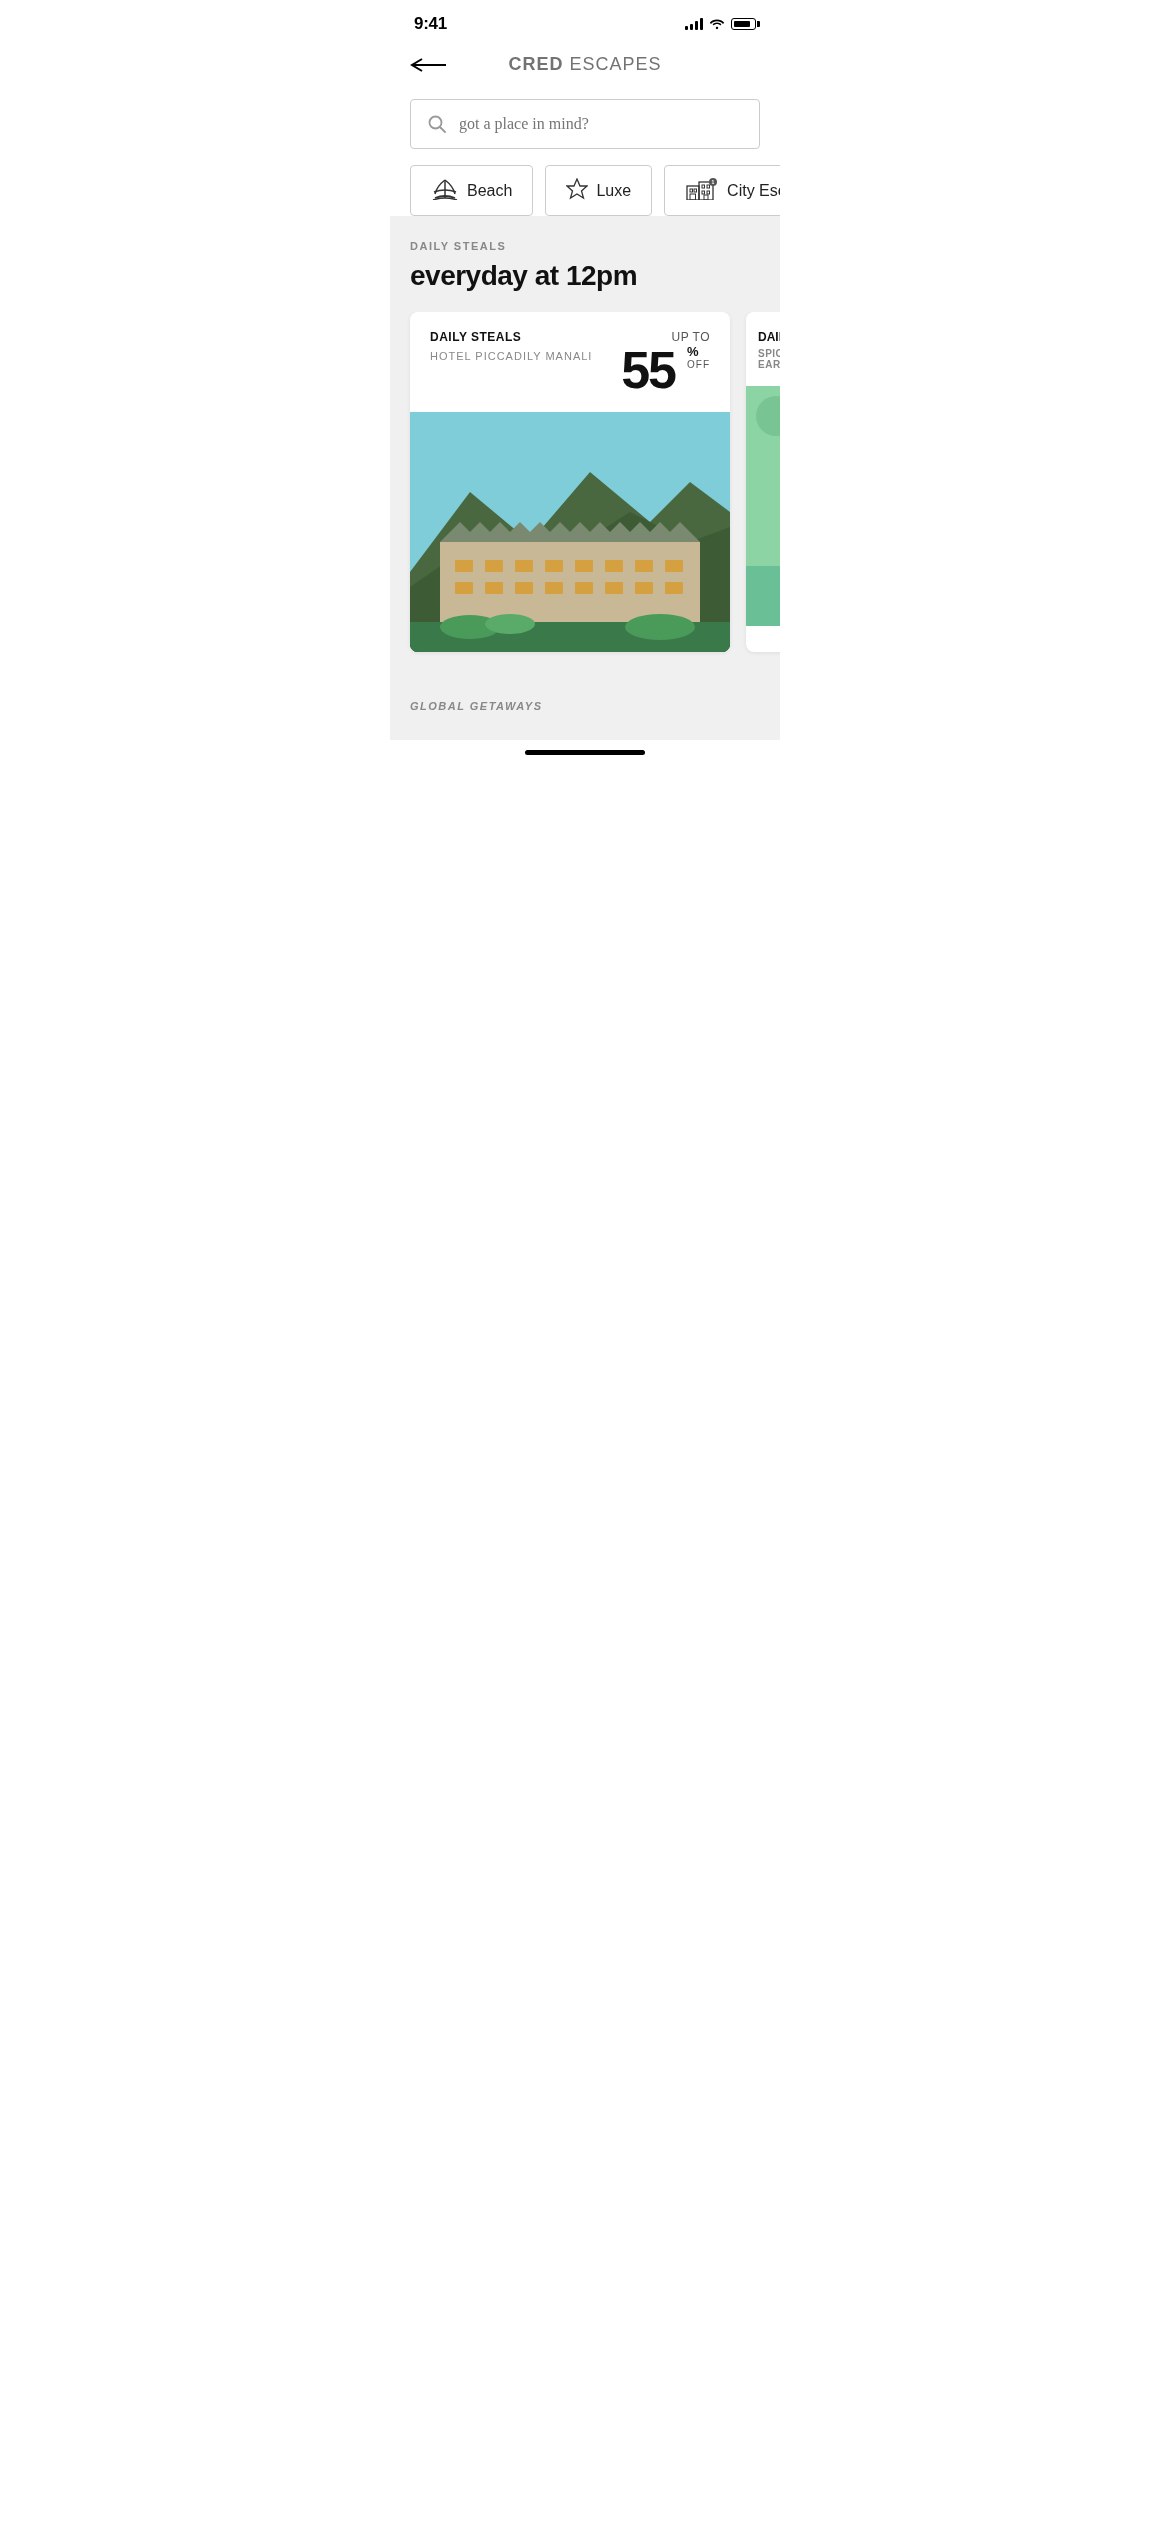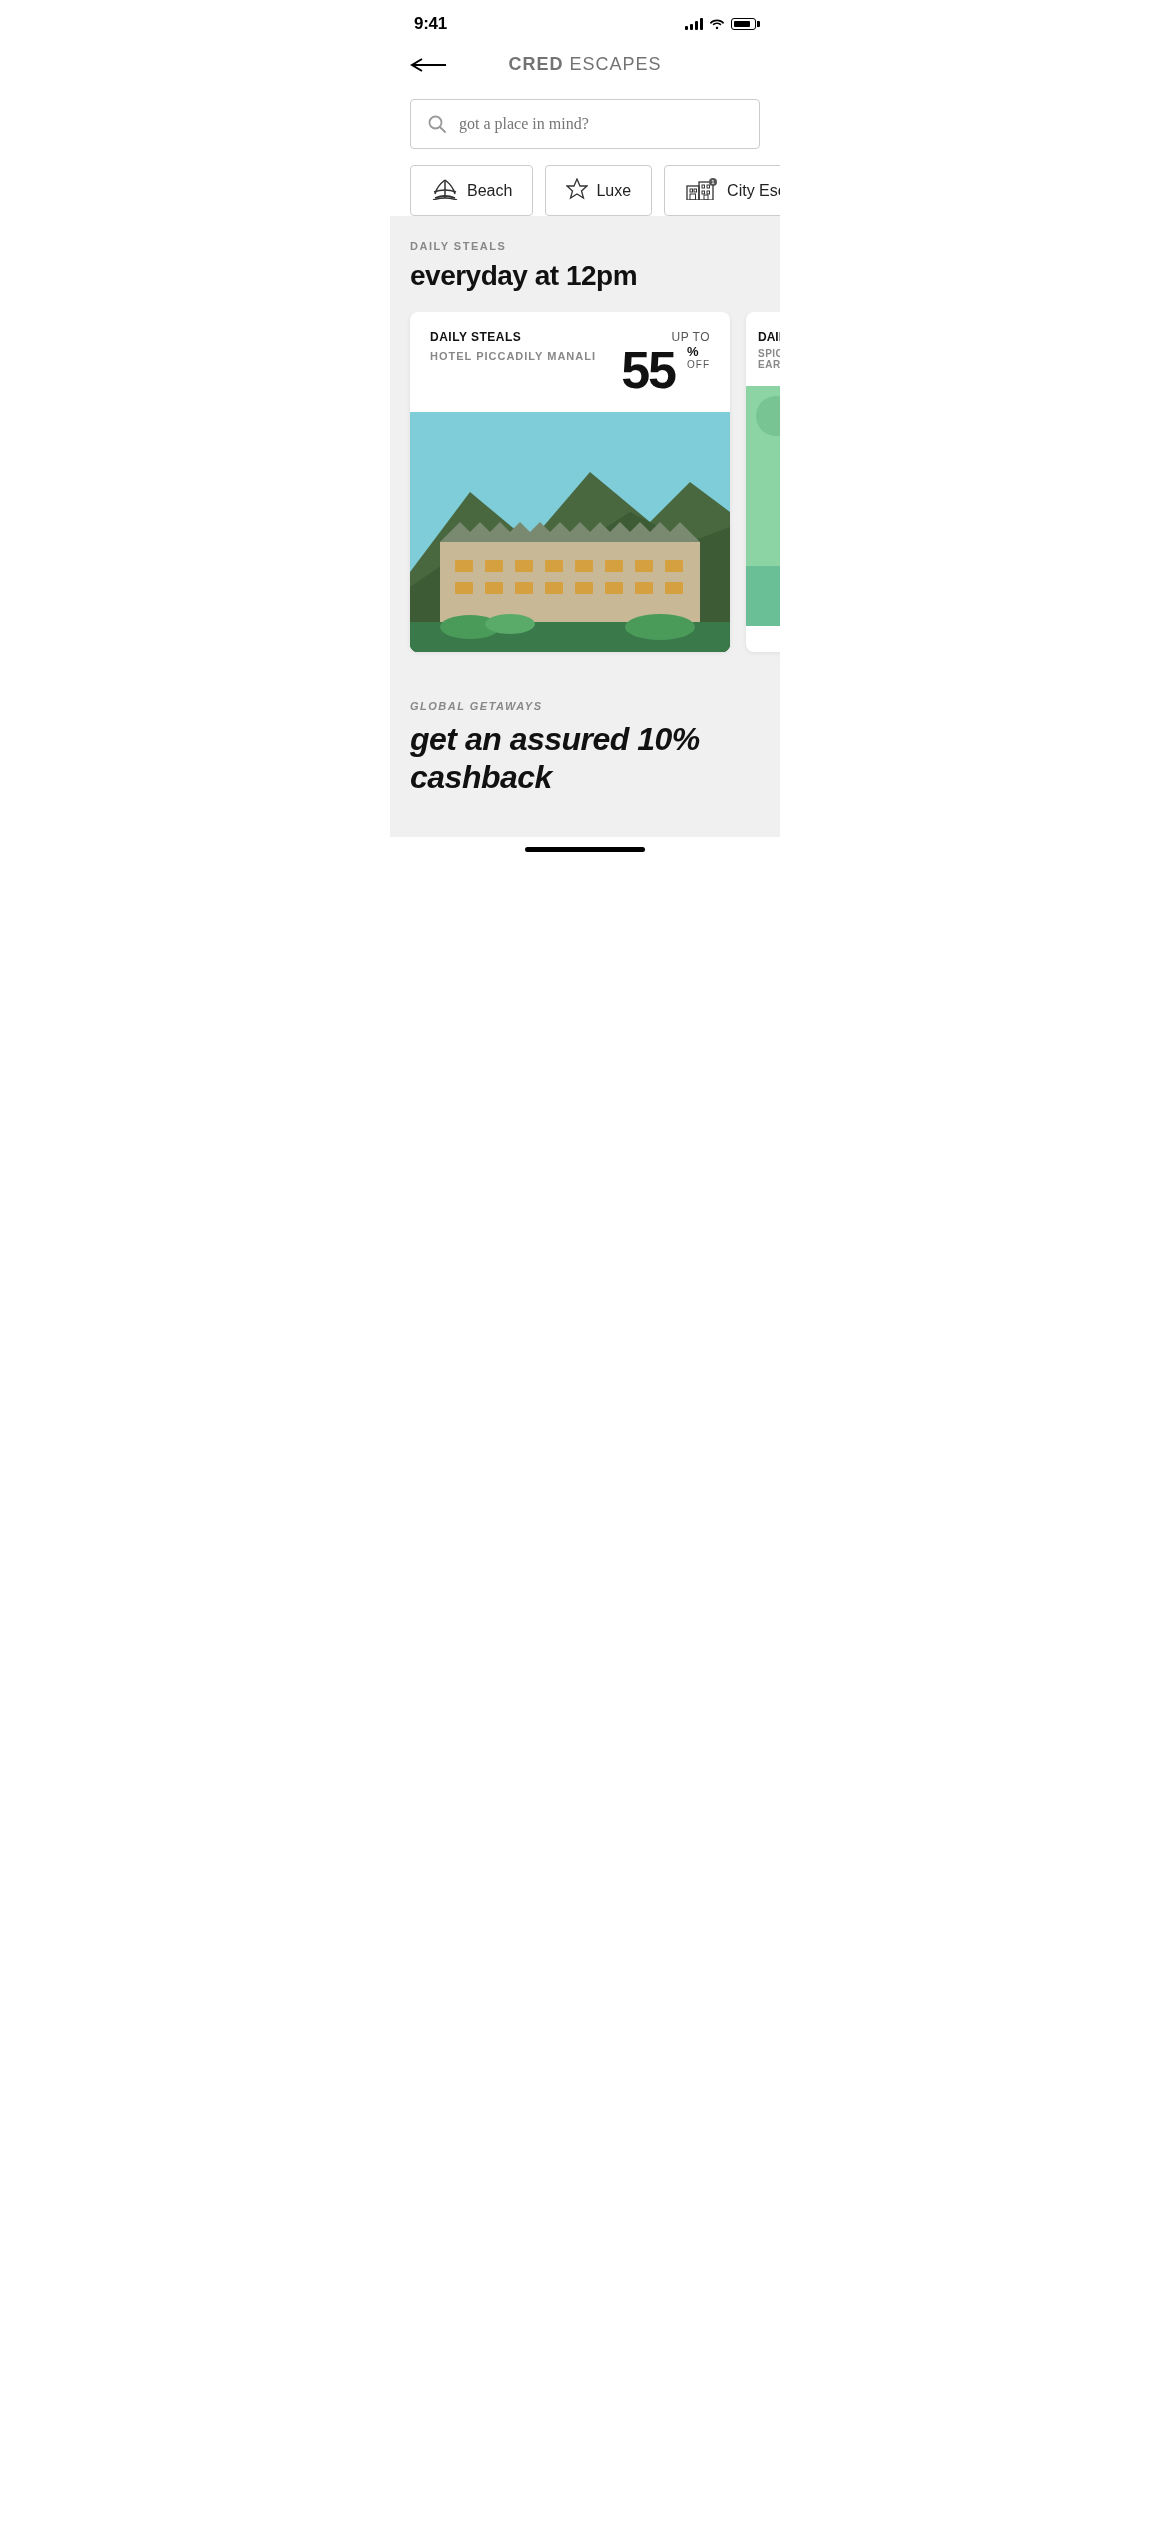--- a/index.html
+++ b/index.html
@@ -224,21 +224,21 @@
     }
     .card-tag {
       font-size: 12px;
       font-weight: 800;
       color: #111;
       letter-spacing: 0.5px;
       margin-bottom: 6px;
     }
     .card-hotel {
       font-size: 11px;
-      font-weight: 700;
+      font-weight: 400;
       color: #888;
       letter-spacing: 1px;
       text-transform: uppercase;
     }
     .up-to {
       font-size: 12px;
       color: #555;
       text-transform: uppercase;
       letter-spacing: 0.5px;
     }
@@ -514,19 +514,17 @@
           <circle cx="70" cy="50" r="25" fill="#5aaa78" opacity="0.7"></circle>
           <rect x="0" y="180" width="90" height="60" fill="#4aaa8a" opacity="0.5"></rect>
         </svg>
       </div>
     </div>
   </div>
 </div>
 
 <div class="section2">
   <div class="section-label">GLOBAL GETAWAYS</div>
-  <div class="section-title" style="font-size:32px; font-weight:800; line-height:1.2; color:#111; white-space: pre-line;">get an assured 10%
-cashback</div>
 </div>
 
 <div class="bottom-bar">
   <div class="home-indicator"></div>
 </div>
 
 </body></html>

